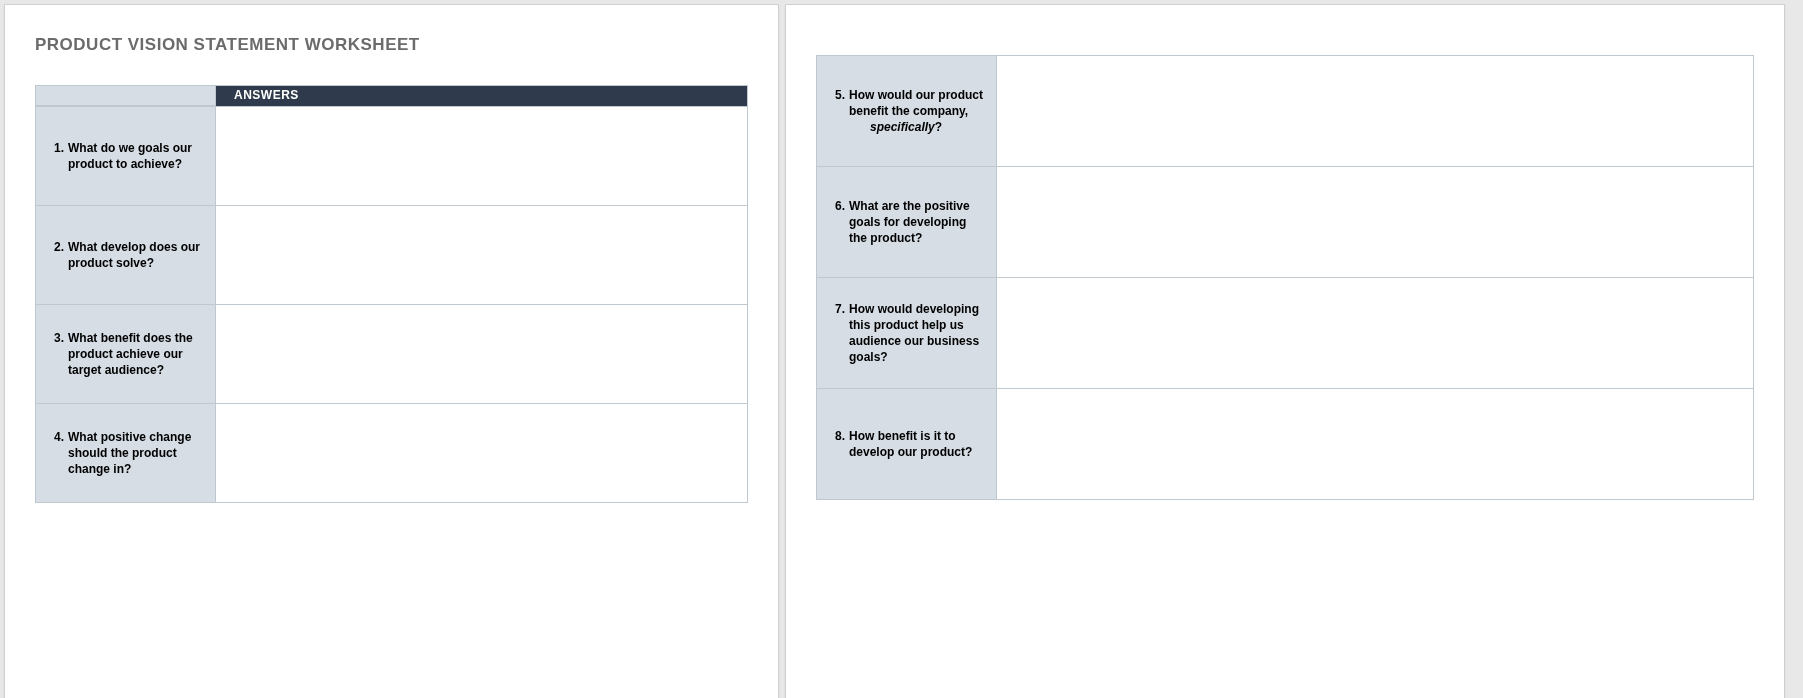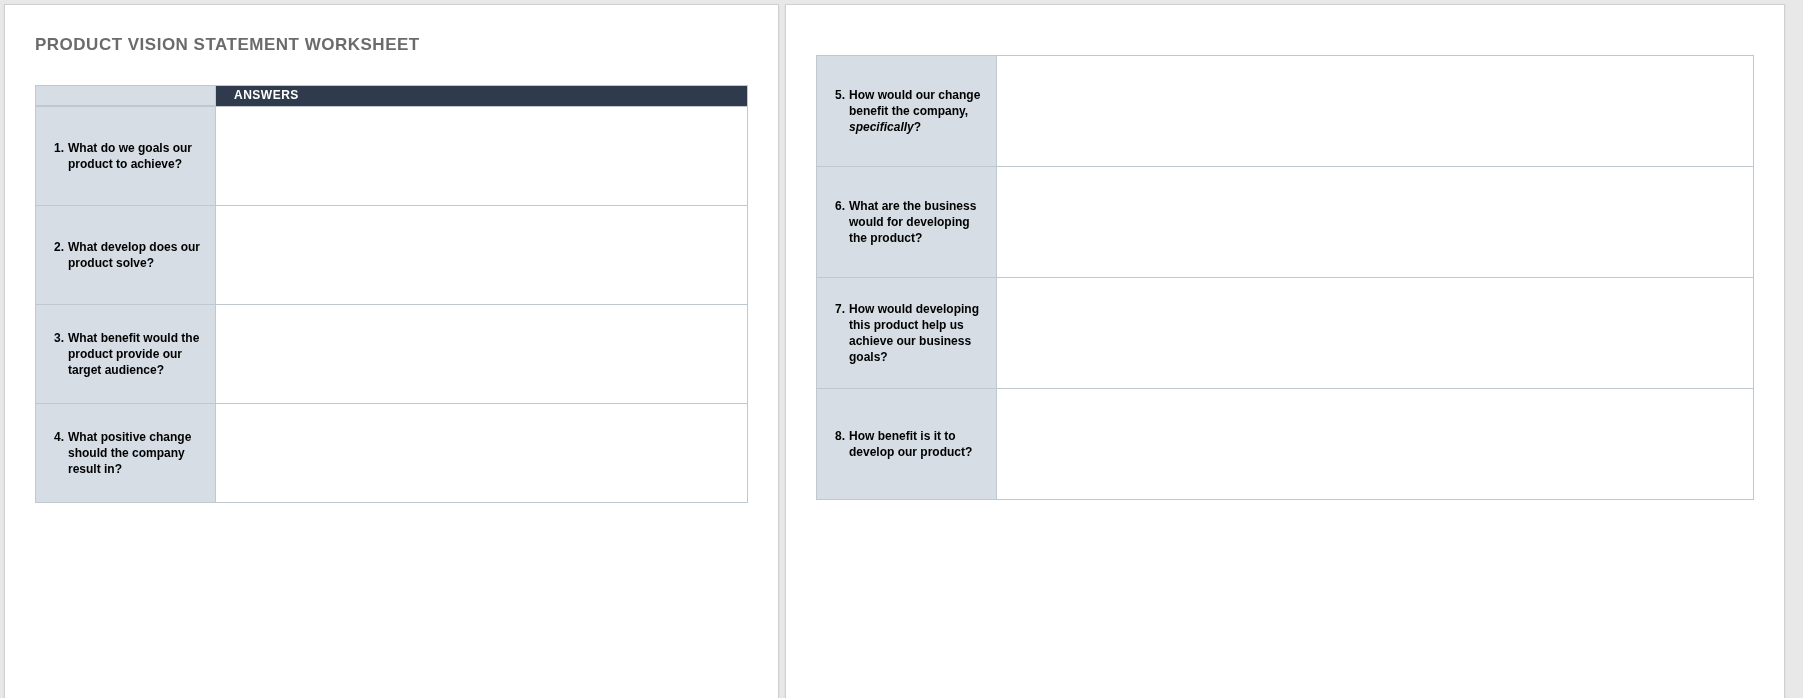--- a/index.html
+++ b/index.html
@@ -66,21 +66,21 @@
   .qtext {
     font-size:12px;
     font-weight:700;
     color:#000;
     display:flex;
     gap:4px;
     line-height:1.35;
   }
   .qnum { flex:0 0 auto; }
   .qbody { flex:1; }
-  .qbody em { font-style: italic; }
+  .qbody em { font-style: italic; margin-left: 21px; }
   .acell {
     flex:1;
     background:#ffffff;
   }
 </style>
 </head>
 <body>
 
 <div class="page">
   <div class="title">PRODUCT VISION STATEMENT WORKSHEET</div>
@@ -104,62 +104,62 @@
           <span class="qnum">2.</span>
           <span class="qbody">What develop does our product solve?</span>
         </div>
       </div>
       <div class="acell"></div>
     </div>
     <div class="row">
       <div class="qcell">
         <div class="qtext">
           <span class="qnum">3.</span>
-          <span class="qbody">What benefit would the product provide our target audience?</span>
+          <span class="qbody">What benefit does the product achieve our target audience?</span>
         </div>
       </div>
       <div class="acell"></div>
     </div>
     <div class="row">
       <div class="qcell">
         <div class="qtext">
           <span class="qnum">4.</span>
-          <span class="qbody">What positive change should the company result in?</span>
+          <span class="qbody">What positive change should the product change in?</span>
         </div>
       </div>
       <div class="acell"></div>
     </div>
   </div>
 </div>
 
 <div class="page right">
   <div class="worksheet">
     <div class="row">
       <div class="qcell">
         <div class="qtext">
           <span class="qnum">5.</span>
-          <span class="qbody"><span>How would our change benefit the company, </span><em>specifically</em><span>?</span></span>
+          <span class="qbody"><span>How would our product benefit the company, </span><em>specifically</em><span>?</span></span>
         </div>
       </div>
       <div class="acell"></div>
     </div>
     <div class="row">
       <div class="qcell">
         <div class="qtext">
           <span class="qnum">6.</span>
-          <span class="qbody">What are the business would for developing the product?</span>
+          <span class="qbody">What are the positive goals for developing the product?</span>
         </div>
       </div>
       <div class="acell"></div>
     </div>
     <div class="row">
       <div class="qcell">
         <div class="qtext">
           <span class="qnum">7.</span>
-          <span class="qbody">How would developing this product help us achieve our business goals?</span>
+          <span class="qbody">How would developing this product help us audience our business goals?</span>
         </div>
       </div>
       <div class="acell"></div>
     </div>
     <div class="row">
       <div class="qcell">
         <div class="qtext">
           <span class="qnum">8.</span>
           <span class="qbody"> How benefit is it to develop our product?</span>
         </div>

